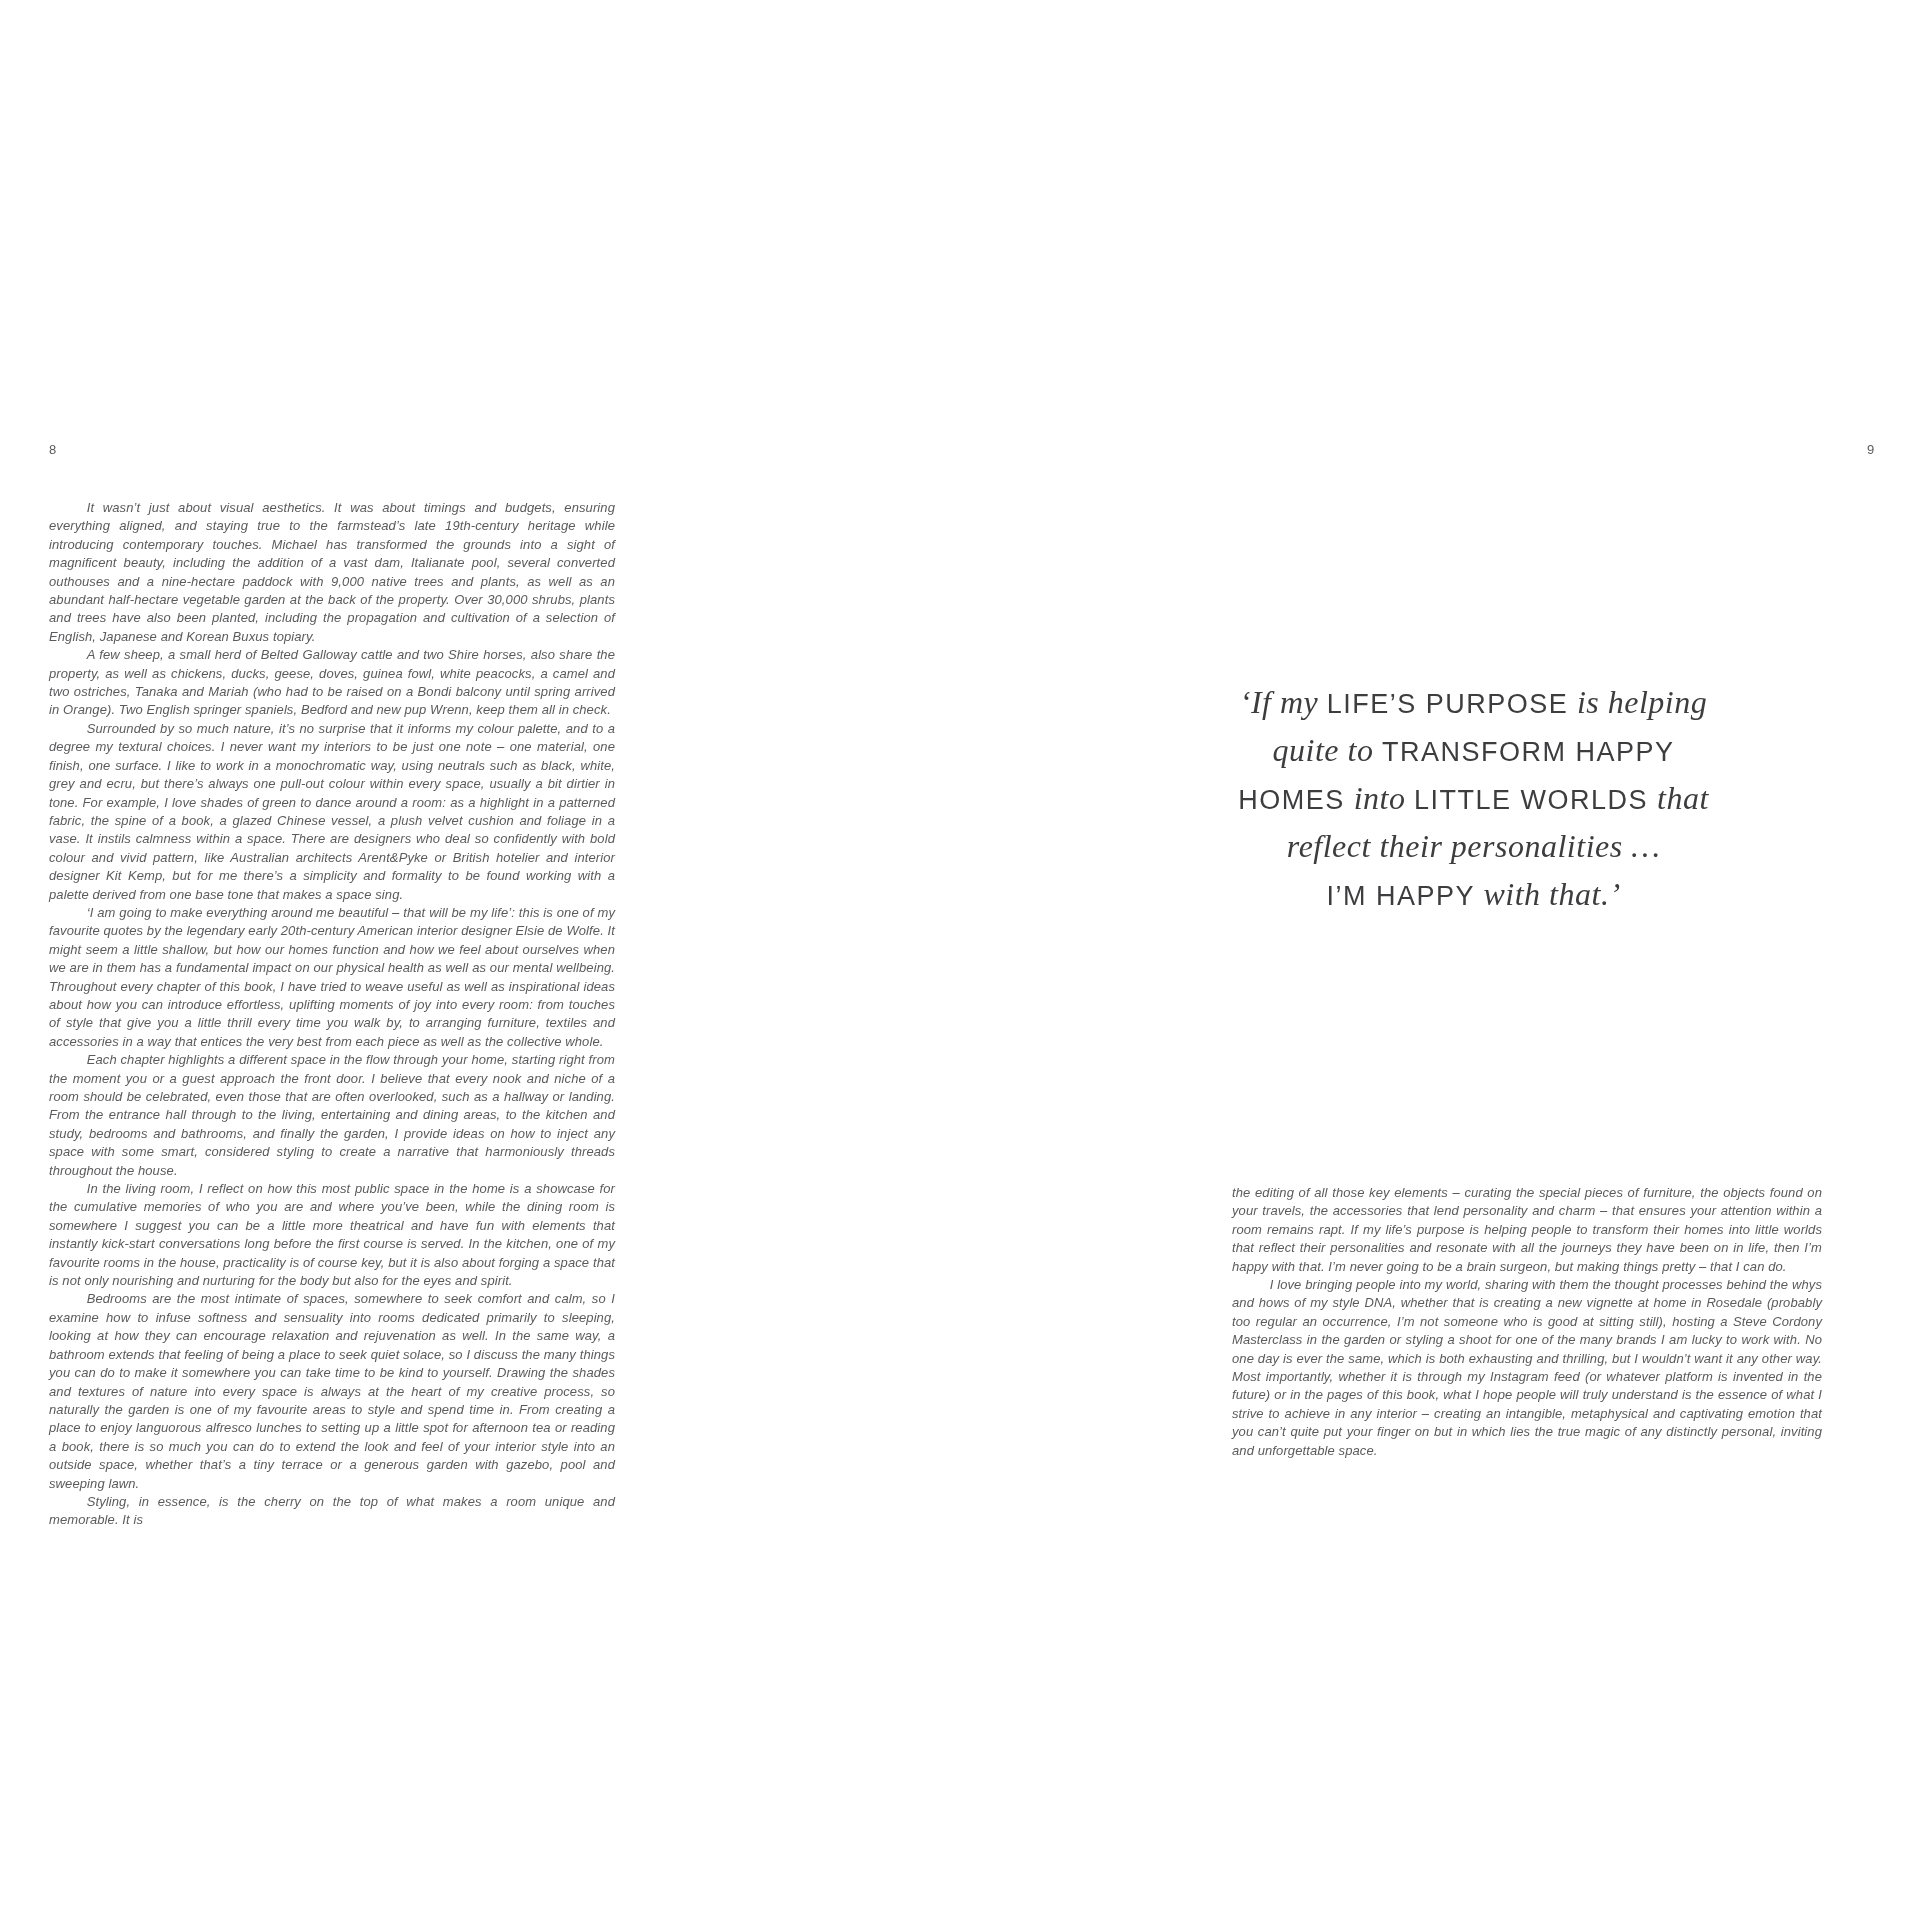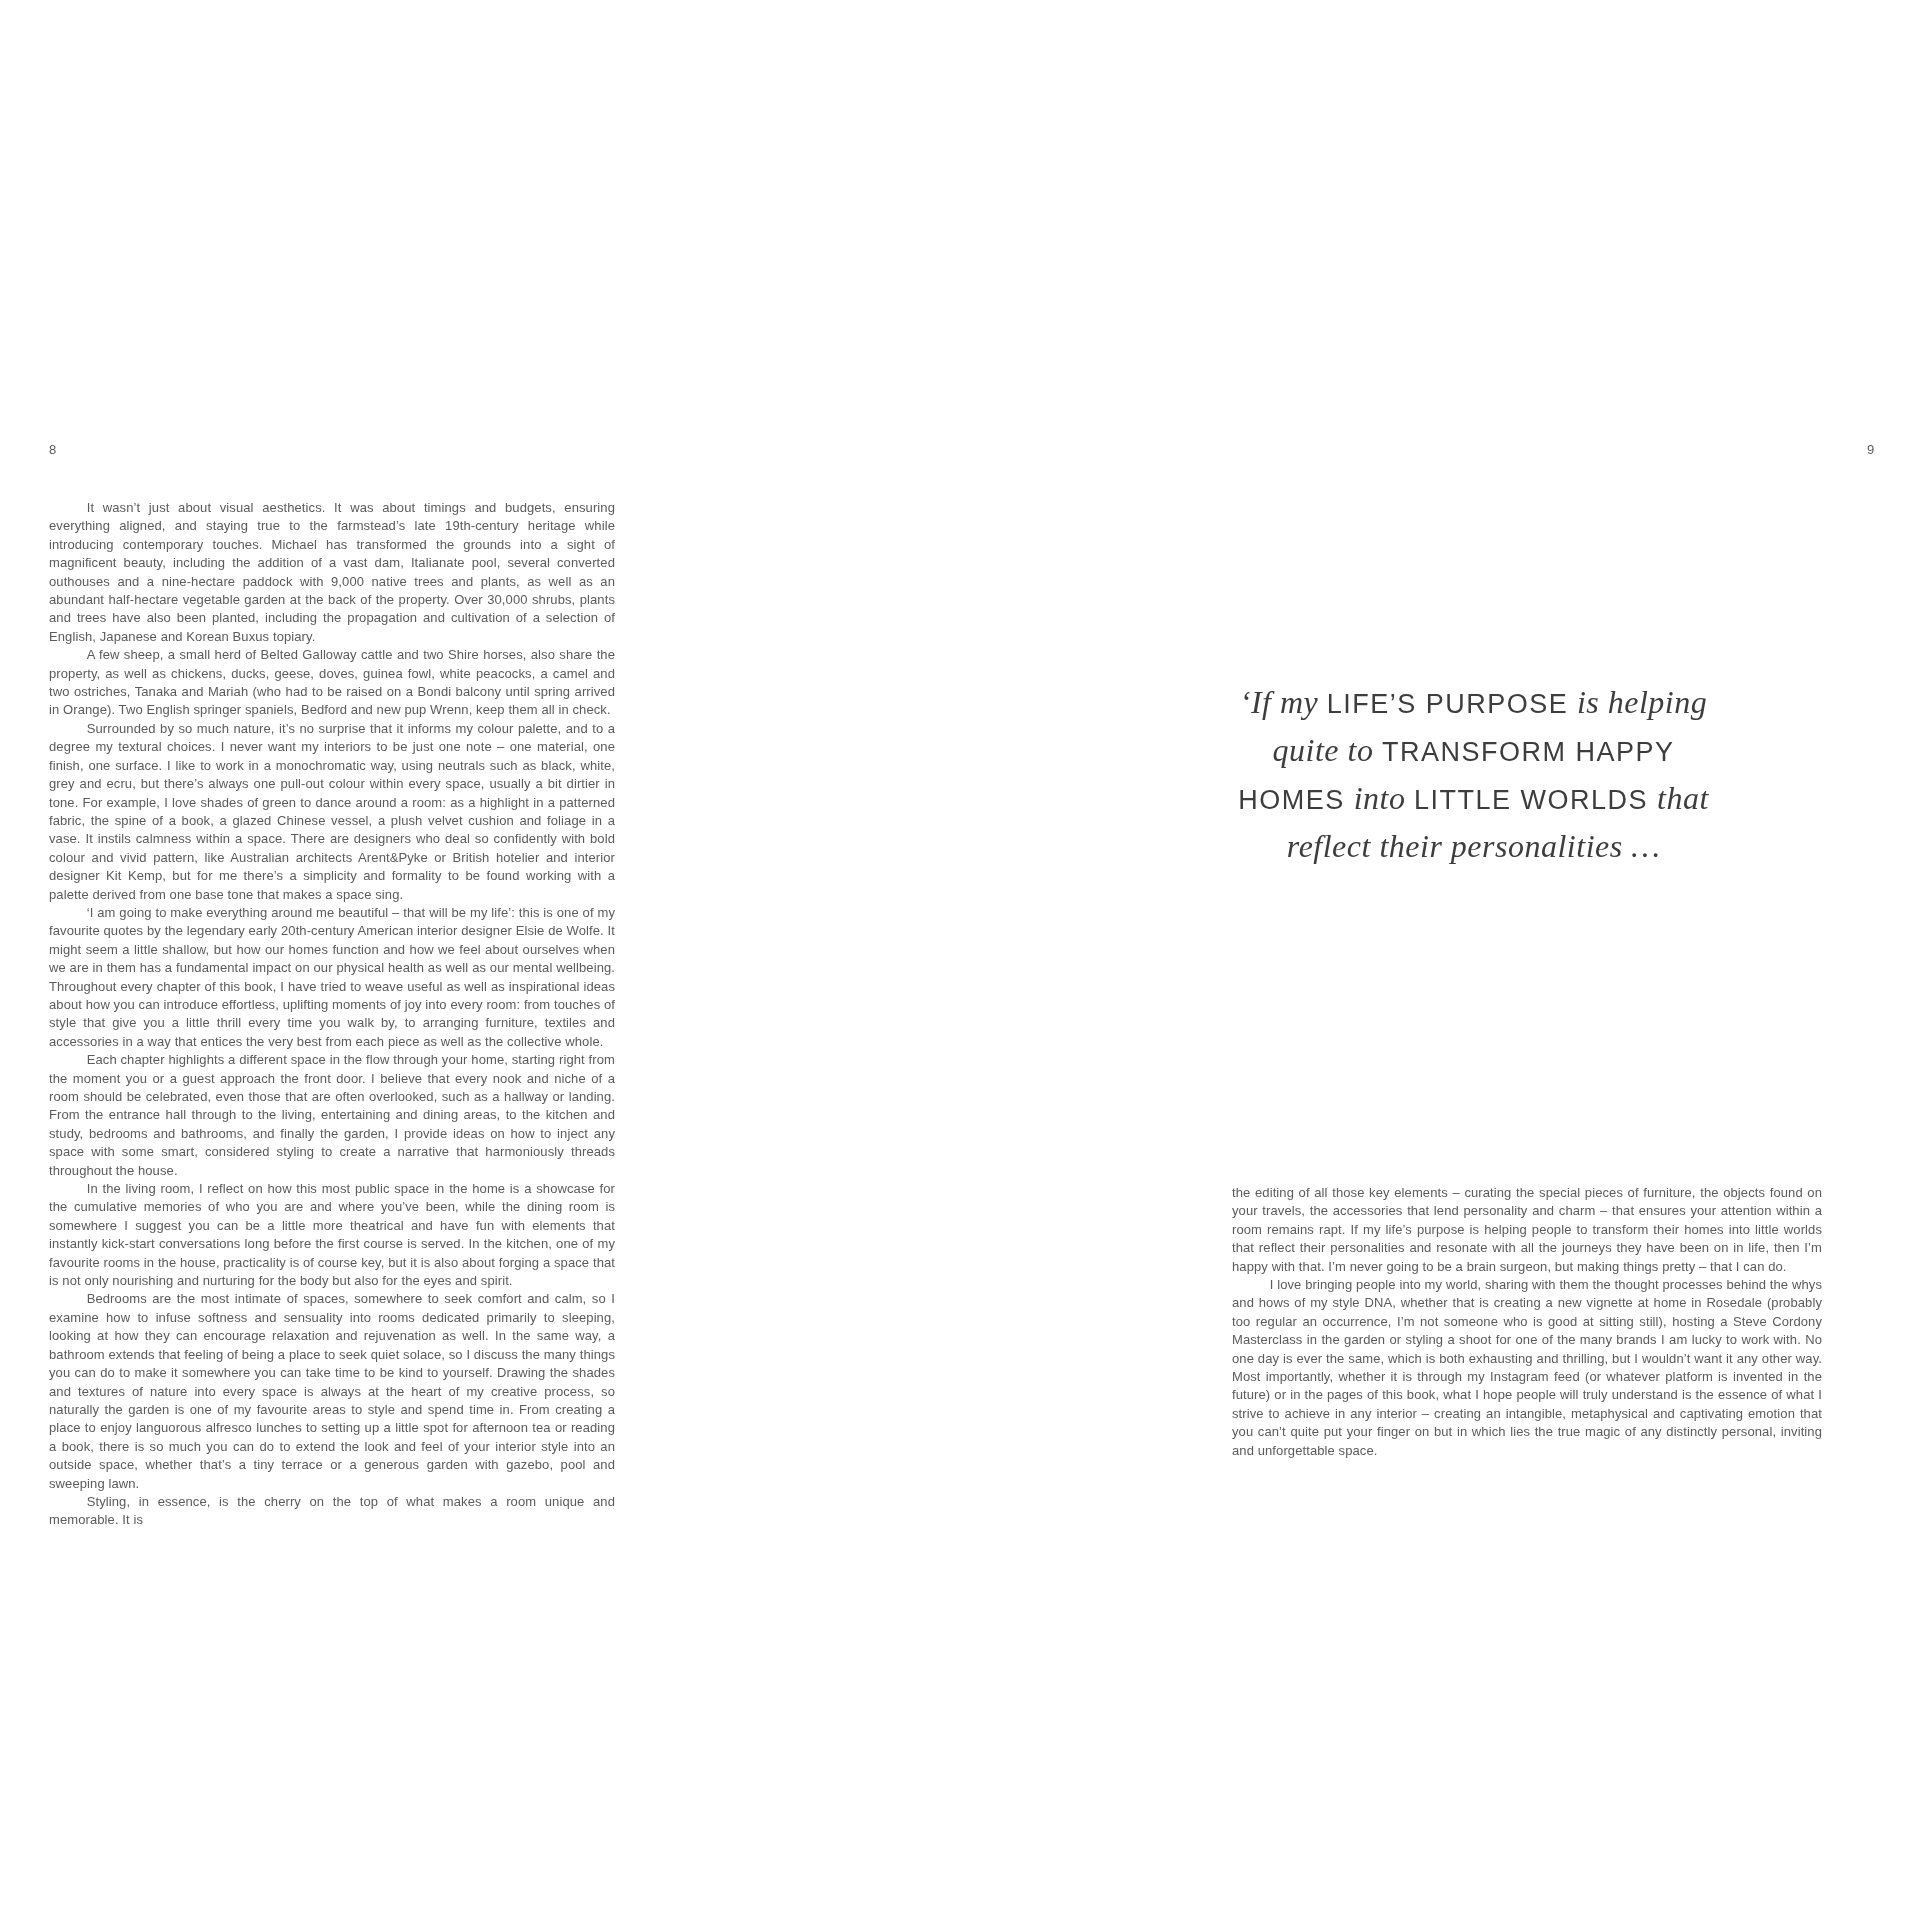--- a/index.html
+++ b/index.html
@@ -28,20 +28,21 @@
     line-height: 18.4px;
     letter-spacing: 0.1px;
     font-weight: 400;
   }
   .body-col.left  { left: 49px;   top: 499px;  width: 566px; }
   .body-col.right { left: 1232px; top: 1184px; width: 590px; }
 
   .body-col p {
     margin: 0;
     text-indent: 2.9em;
+    font-style: italic;
   }
   .body-col p.no-indent { text-indent: 0; }
 
   .pull-quote {
     position: absolute;
     left: 1137px;
     top: 681px;
     width: 673px;
     text-align: center;
     color: #3d3d3f;
@@ -89,20 +90,23 @@
     </div>
     <div class="quote-line">
       <span class="q-serif">quite to </span><span class="q-caps">TRANSFORM HAPPY</span>
     </div>
     <div class="quote-line">
       <span class="q-caps">HOMES </span><span class="q-serif">into </span><span class="q-caps">LITTLE WORLDS </span><span class="q-serif">that</span>
     </div>
     <div class="quote-line">
       <span class="q-serif">reflect their personalities …</span>
     </div>
+    <div class="quote-line">
+      <span class="q-caps">I’M HAPPY </span><span class="q-serif">with that.’</span>
+    </div>
   </div>
 
   <div class="body-col right">
     <p class="no-indent">the editing of all those key elements – curating the special pieces of furniture, the objects found on your travels, the accessories that lend personality and charm – that ensures your attention within a room remains rapt. If my life’s purpose is helping people to transform their homes into little worlds that reflect their personalities and resonate with all the journeys they have been on in life, then I’m happy with that. I’m never going to be a brain surgeon, but making things pretty – that I can do.</p>
     <p>I love bringing people into my world, sharing with them the thought processes behind the whys and hows of my style DNA, whether that is creating a new vignette at home in Rosedale (probably too regular an occurrence, I’m not someone who is good at sitting still), hosting a Steve Cordony Masterclass in the garden or styling a shoot for one of the many brands I am lucky to work with. No one day is ever the same, which is both exhausting and thrilling, but I wouldn’t want it any other way. Most importantly, whether it is through my Instagram feed (or whatever platform is invented in the future) or in the pages of this book, what I hope people will truly understand is the essence of what I strive to achieve in any interior – creating an intangible, metaphysical and captivating emotion that you can’t quite put your finger on but in which lies the true magic of any distinctly personal, inviting and unforgettable space.</p>
   </div>
 
 </div>
 
 

